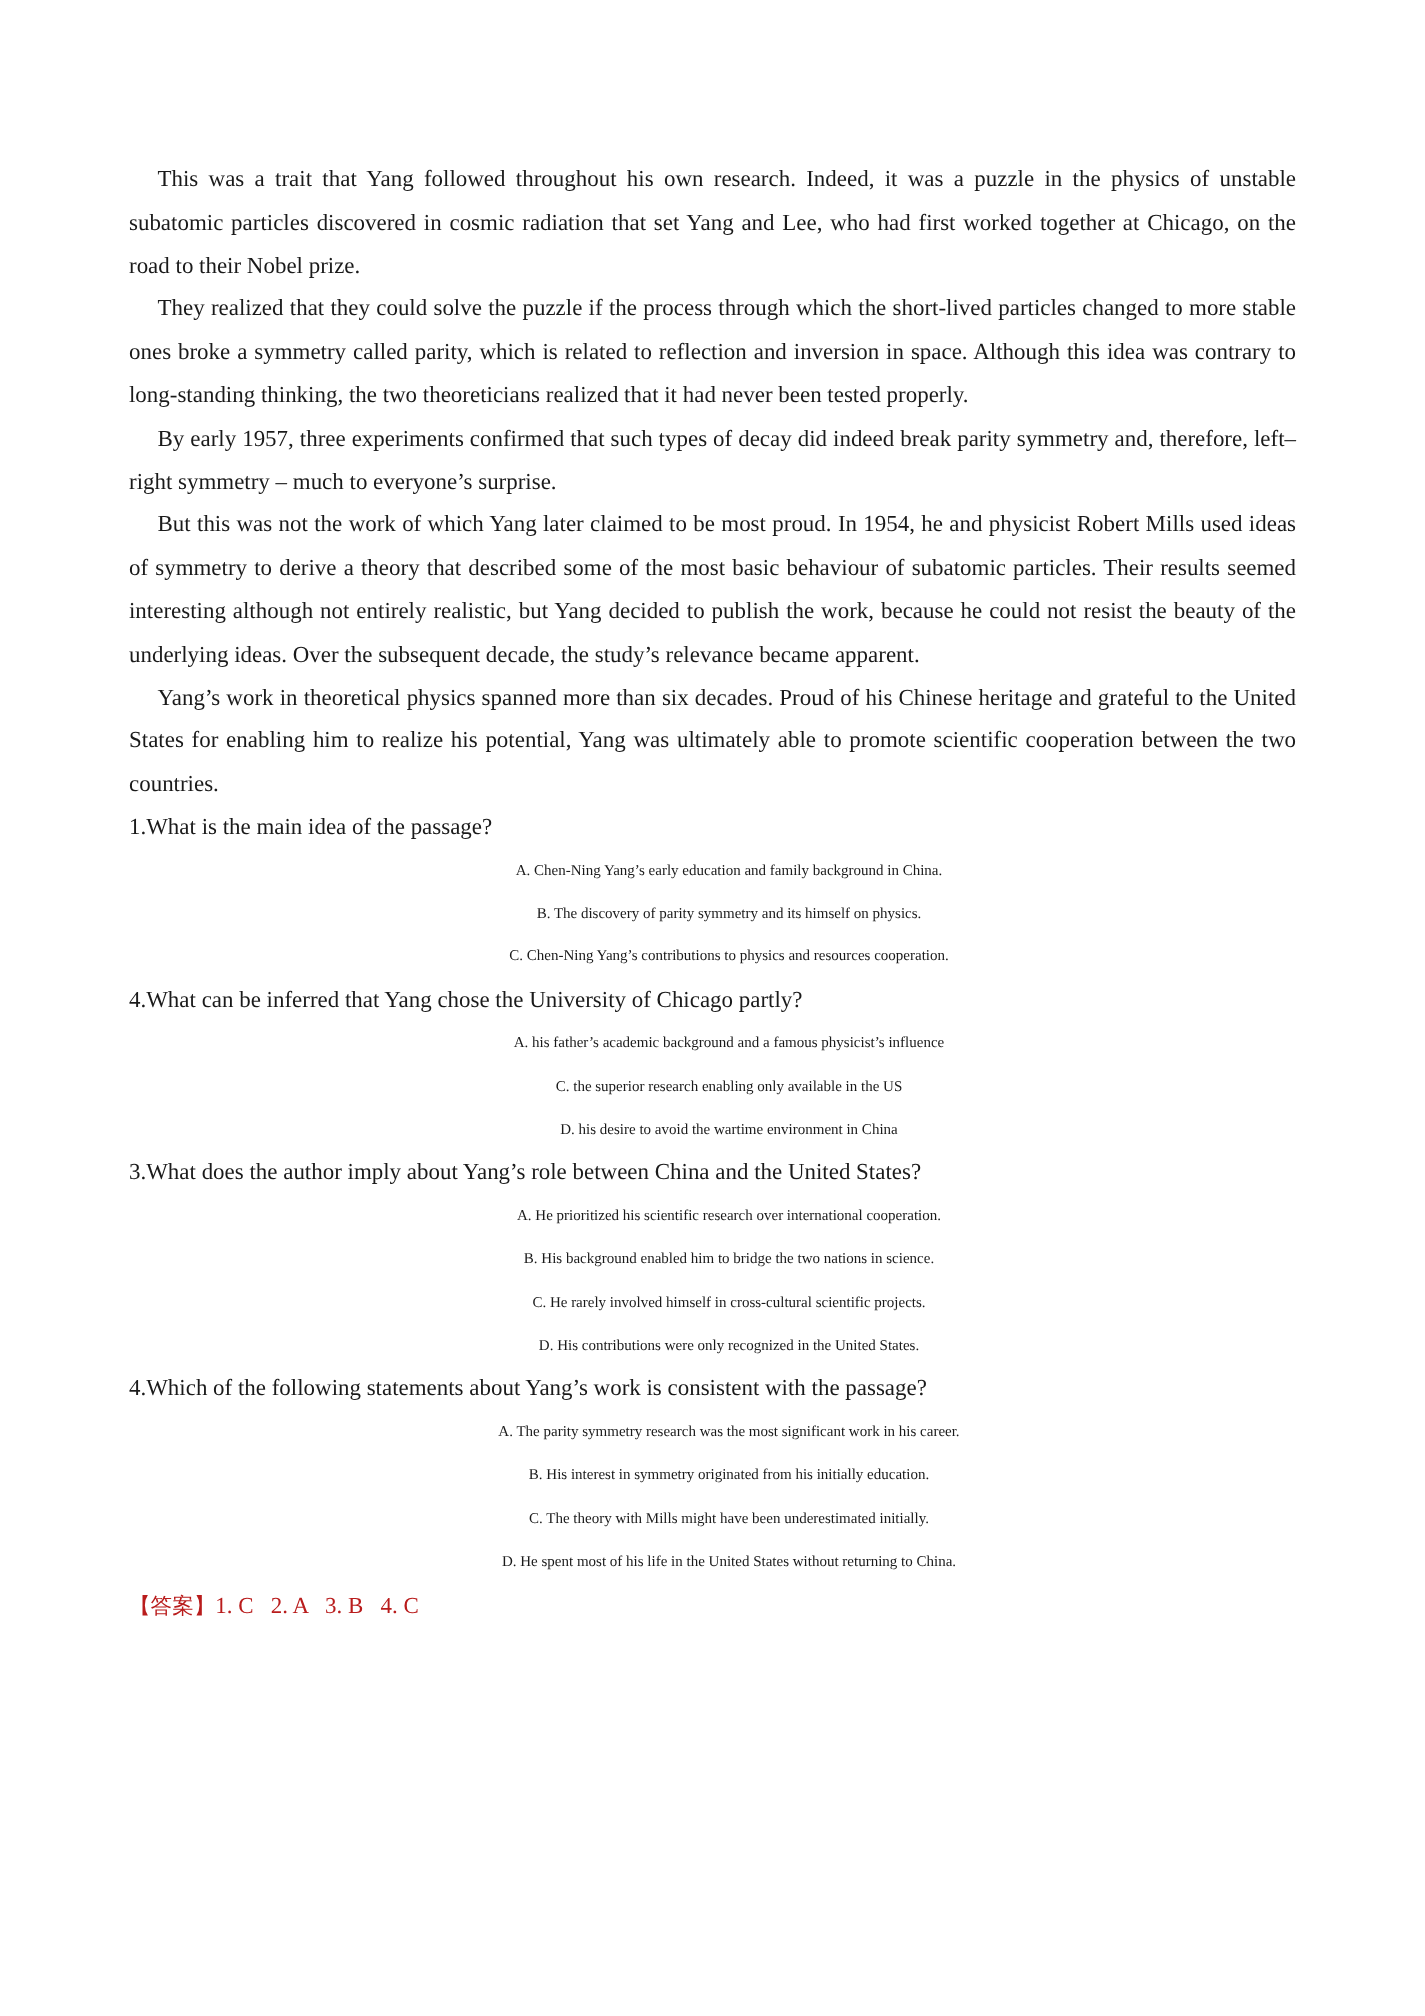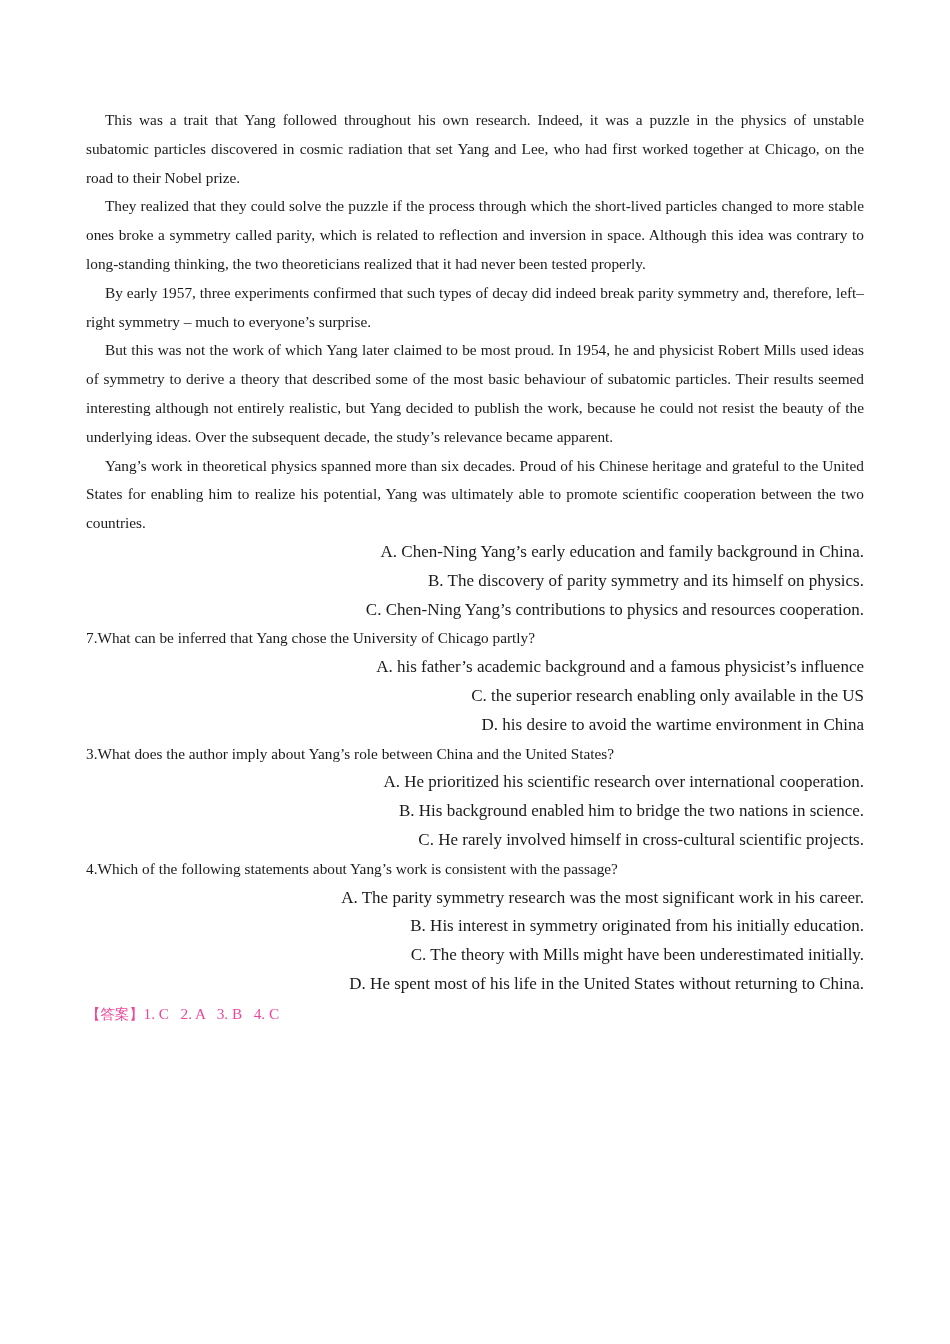--- a/index.html
+++ b/index.html
@@ -55,23 +55,23 @@
   }
   .question-stem {
     margin: 0;
     font-size: 15.3px;
     line-height: 28.8px;
     text-align: left;
     text-indent: 0;
   }
   .option {
     margin: 0;
-    font-size: 17px;
+    font-size: 10px;
     line-height: 28.8px;
-    text-align: right;
+    text-align: center;
     padding-left: 22px;
   }
 
   
   .answer-line {
     margin: 0;
     padding-top: 1px;
     font-size: 15.3px;
     line-height: 28.8px;
     text-align: left;
@@ -95,45 +95,47 @@
       <p class="para">This was a trait that Yang followed throughout his own research. Indeed, it was a puzzle in the physics of unstable subatomic particles discovered in cosmic radiation that set Yang and Lee, who had first worked together at Chicago, on the road to their Nobel prize.</p>
       <p class="para">They realized that they could solve the puzzle if the process through which the short-lived particles changed to more stable ones broke a symmetry called parity, which is related to reflection and inversion in space. Although this idea was contrary to long-standing thinking, the two theoreticians realized that it had never been tested properly.</p>
       <p class="para">By early 1957, three experiments confirmed that such types of decay did indeed break parity symmetry and, therefore, left–right symmetry – much to everyone’s surprise.</p>
       <p class="para">But this was not the work of which Yang later claimed to be most proud. In 1954, he and physicist Robert Mills used ideas of symmetry to derive a theory that described some of the most basic behaviour of subatomic particles. Their results seemed interesting although not entirely realistic, but Yang decided to publish the work, because he could not resist the beauty of the underlying ideas. Over the subsequent decade, the study’s relevance became apparent.</p>
       <p class="para">Yang’s work in theoretical physics spanned more than six decades. Proud of his Chinese heritage and grateful to the United States for enabling him to realize his potential, Yang was ultimately able to promote scientific cooperation between the two countries.</p>
     </div>
 
     <div class="questions">
 
       <div class="question-block">
+        <p class="question-stem">1.What is the main idea of the passage?</p>
         <p class="option">A. Chen-Ning Yang’s early education and family background in China.</p>
         <p class="option">B. The discovery of parity symmetry and its himself on physics.</p>
         <p class="option">C. Chen-Ning Yang’s contributions to physics and resources cooperation.</p>
       </div>
 
       <div class="question-block">
-        <p class="question-stem">7.What can be inferred that Yang chose the University of Chicago partly?</p>
+        <p class="question-stem">4.What can be inferred that Yang chose the University of Chicago partly?</p>
         <p class="option">A. his father’s academic background and a famous physicist’s influence</p>
         <p class="option">C. the superior research enabling only available in the US</p>
         <p class="option">D. his desire to avoid the wartime environment in China</p>
       </div>
 
       <div class="question-block">
         <p class="question-stem">3.What does the author imply about Yang’s role between China and the United States?</p>
         <p class="option">A. He prioritized his scientific research over international cooperation.</p>
         <p class="option">B. His background enabled him to bridge the two nations in science.</p>
         <p class="option">C. He rarely involved himself in cross-cultural scientific projects.</p>
+        <p class="option">D. His contributions were only recognized in the United States.</p>
       </div>
 
       <div class="question-block">
         <p class="question-stem">4.Which of the following statements about Yang’s work is consistent with the passage?</p>
         <p class="option">A. The parity symmetry research was the most significant work in his career.</p>
         <p class="option">B. His interest in symmetry originated from his initially education.</p>
         <p class="option">C. The theory with Mills might have been underestimated initially.</p>
         <p class="option">D. He spent most of his life in the United States without returning to China.</p>
       </div>
 
     </div>
 
-    <p class="answer-line" style="color: #ec4899;"><span class="answer-label">【答案】</span><span class="answer-items">1. C   2. A   3. B   4. C</span></p>
+    <p class="answer-line" style="color: #b91c1c;"><span class="answer-label">【答案】</span><span class="answer-items">1. C   2. A   3. B   4. C</span></p>
 
   </div>
 </div>
 
 </body></html>

